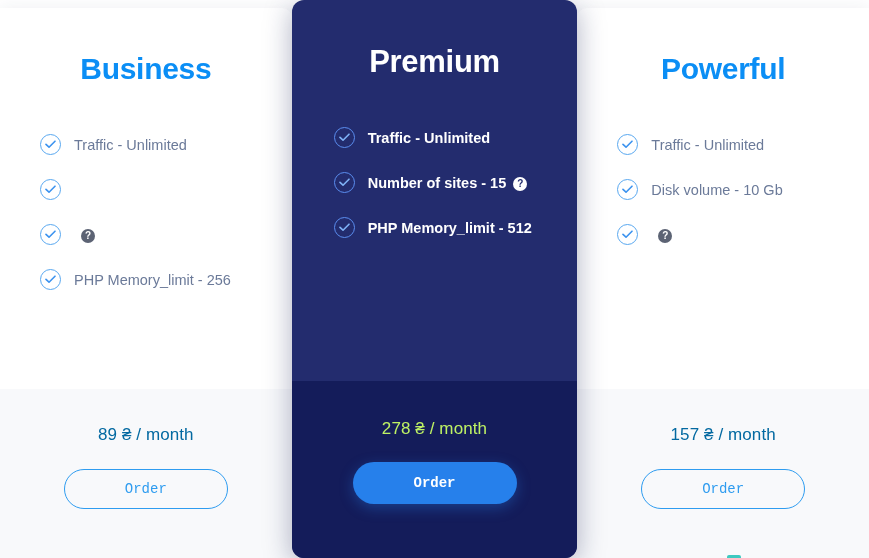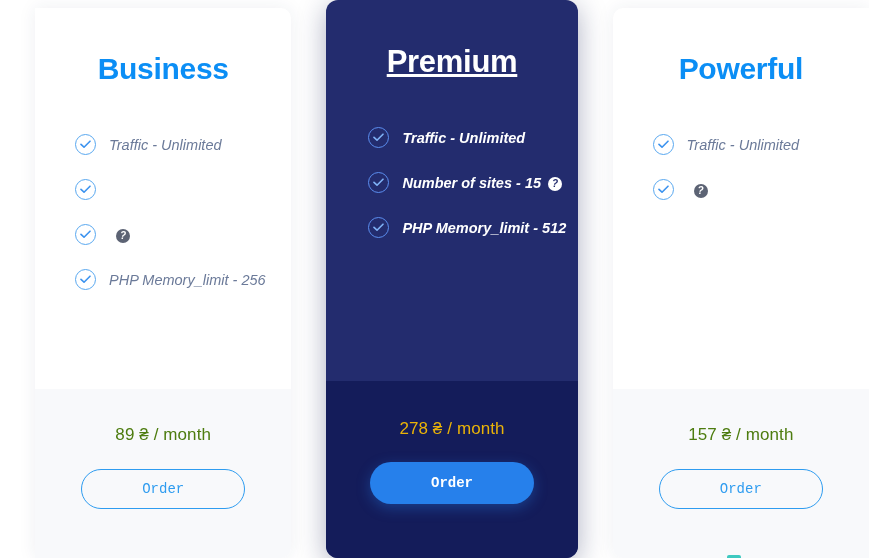--- a/index.html
+++ b/index.html
@@ -23,21 +23,20 @@
     display: flex;
     align-items: flex-start;
   }
 
   .plan {
     position: relative;
     display: flex;
     flex-direction: column;
     background: #ffffff;
     border-radius: 10px;
-    margin-left: 35px;
   }
 
   
   .plan.standard {
     width: 293px;
     height: 550px;
     margin-top: 8px;
     box-shadow: 0 0 18px rgba(35, 45, 90, 0.08);
   }
 
@@ -65,30 +64,28 @@
     font-size: 30px;
     font-weight: bold;
     letter-spacing: -0.3px;
     color: #0b8ef5;
     line-height: 1;
   }
 
   .featured .plan-title {
     color: #ffffff;
     font-size: 31px;
-    text-decoration: underline;
   }
 
   
   .features {
     list-style: none;
     margin-top: 38px;
     padding-left: 40px;
     flex: 1 1 auto;
-    font-style: italic;
   }
 
   .featured .features { padding-left: 42px; }
 
   .feature {
     display: flex;
     align-items: center;
     height: 45px;
   }
 
@@ -161,25 +158,25 @@
 
   .featured .plan-foot {
     height: 177px;
     background: #141c5a;
     padding-top: 38px;
     border-radius: 0 0 12px 12px;
   }
 
   .price {
     font-size: 17px;
-    color: #4d7c0f;
+    color: #0369a1;
     letter-spacing: 0.1px;
   }
 
-  .featured .price { color: #eab308; text-align: center; }
+  .featured .price { color: #bef264; text-align: center; }
 
   .order-btn {
     display: inline-flex;
     align-items: center;
     justify-content: center;
     margin-top: 24px;
     width: 164px;
     height: 40px;
     border: 1.3px solid #2e9cf0;
     border-radius: 22px;
@@ -302,20 +299,28 @@
             </svg>
           </span>
           <span class="feature-label">Traffic - Unlimited</span>
         </li>
         <li class="feature">
           <span class="check-icon">
             <svg width="11" height="9" viewBox="0 0 11 9" fill="none">
               <path d="M1 4.4 L4 7.2 L10 1.2" stroke-width="1.6" stroke-linecap="round" stroke-linejoin="round" fill="none"></path>
             </svg>
           </span>
+          <span class="feature-label">Disk volume - 10 Gb</span>
+        </li>
+        <li class="feature">
+          <span class="check-icon">
+            <svg width="11" height="9" viewBox="0 0 11 9" fill="none">
+              <path d="M1 4.4 L4 7.2 L10 1.2" stroke-width="1.6" stroke-linecap="round" stroke-linejoin="round" fill="none"></path>
+            </svg>
+          </span>
           <span class="help-icon">?</span>
         </li>
       </ul>
       <div class="plan-foot"><div class="price">157 ₴ / month</div><button class="order-btn">Order</button></div>
     </div>
   </div>
 
 <div id="bottom-marker"></div>
 
 </body></html>

